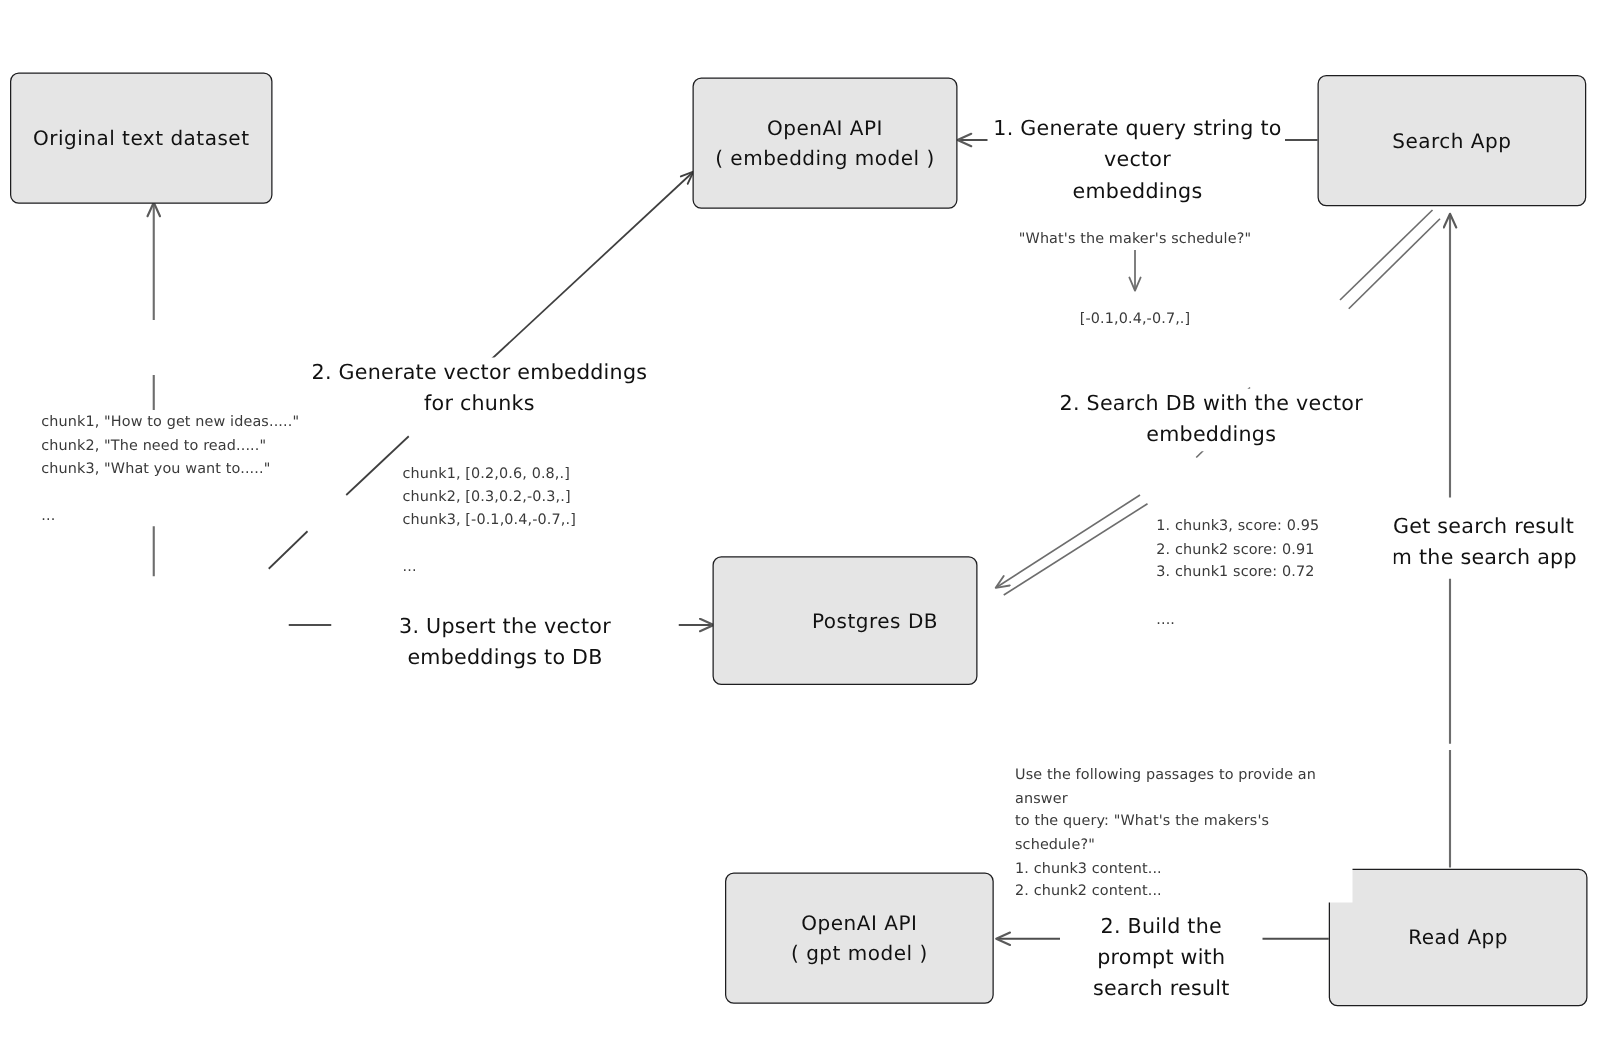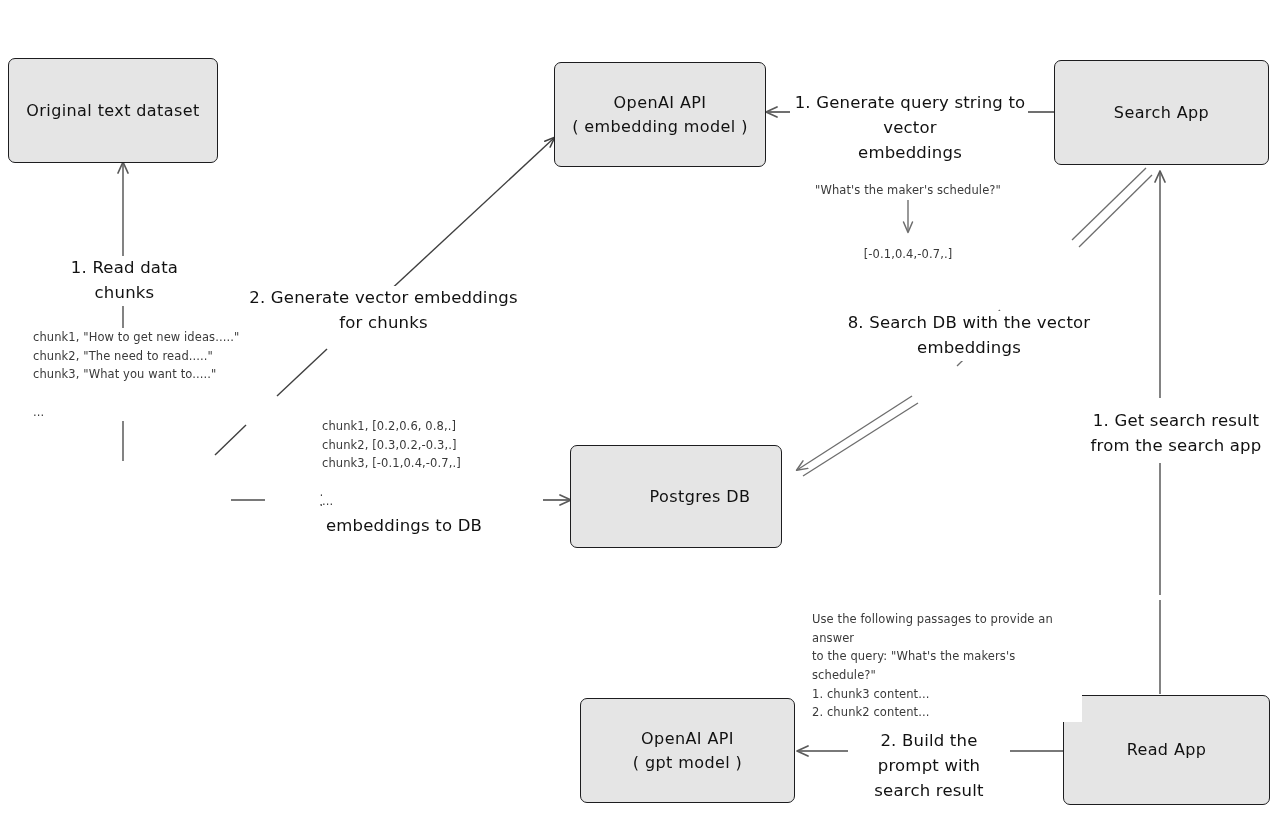--- a/index.html
+++ b/index.html
@@ -154,52 +154,56 @@
 
   <div class="node" style="left:580px; top:698px; width:215px; height:105px;">
     <span>OpenAI API</span>
     <span class="line2">( gpt model )</span>
   </div>
 
   <div class="node" style="left:1063px; top:695px; width:207px; height:110px;">
     <span>Read App</span>
   </div>
 
-  <div class="label" style="left:52px; top:256px; width:145px;">1. Read data chunks</div>
 
   <div class="label" style="left:236px; top:286px; width:295px;">2. Generate vector embeddings for chunks</div>
 
   <div class="label" style="left:265px; top:489px; width:278px;">3. Upsert the vector embeddings  to DB</div>
 
   <div class="label" style="left:792px; top:91px; width:236px;">1. Generate query string to vector
 embeddings</div>
 
-  <div class="label" style="left:825px; top:311px; width:288px;">8. Search DB with the vector embeddings</div>
+  <div class="label" style="left:825px; top:311px; width:288px;">2. Search DB with the vector embeddings</div>
 
   <div class="label" style="left:1090px; top:409px; width:172px;">1. Get search result
 from the search app</div>
 
   <div class="label" style="left:848px; top:729px; width:162px;">2. Build the prompt with
 search result</div>
 
   <div class="note" style="left:33px; top:328px; width:220px;">chunk1, "How to get new ideas....."
 chunk2, "The need to read....."
 chunk3, "What you want to....."
 
 ...</div>
 
-  <div class="note" style="left:322px; top:369px; width:200px;margin-top:48px;">chunk1, [0.2,0.6, 0.8,.]
+  <div class="note" style="left:322px; top:369px; width:200px;">chunk1, [0.2,0.6, 0.8,.]
 chunk2, [0.3,0.2,-0.3,.]
 chunk3, [-0.1,0.4,-0.7,.]
 
 ...</div>
 
   <div class="note center" style="left:810px; top:181px; width:196px;">"What's the maker's schedule?"</div>
 
   <div class="note center" style="left:838px; top:245px; width:140px;">[-0.1,0.4,-0.7,.]</div>
 
+  <div class="note" style="left:925px; top:411px; width:190px;">1. chunk3, score: 0.95
+2. chunk2 score: 0.91
+3. chunk1 score: 0.72
+
+....</div>
 
   <div class="note" style="left:812px; top:610px; width:270px;">Use the following passages to provide an answer
 to the query: "What's the makers's schedule?"
 1. chunk3 content...
 2. chunk2 content...</div>
 
 </div>
 
 </body></html>

